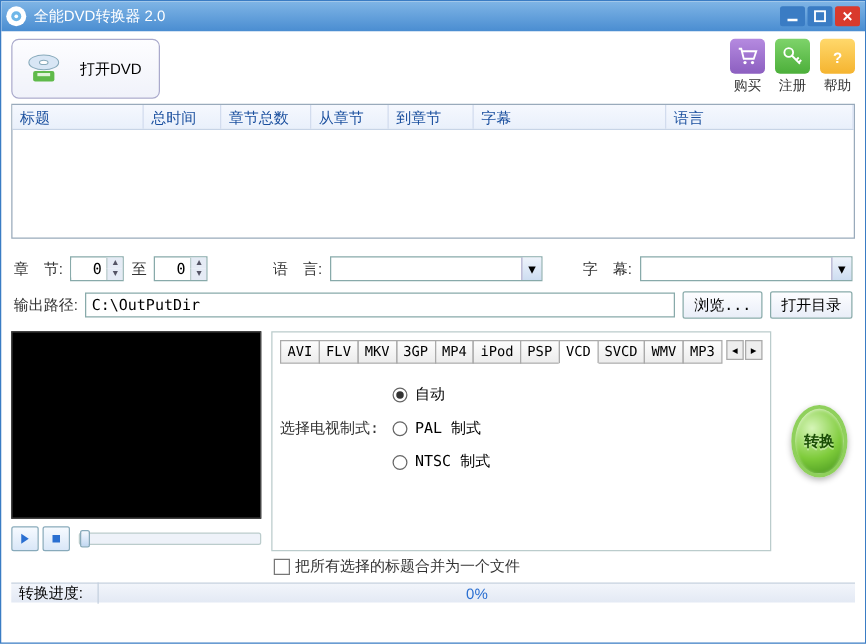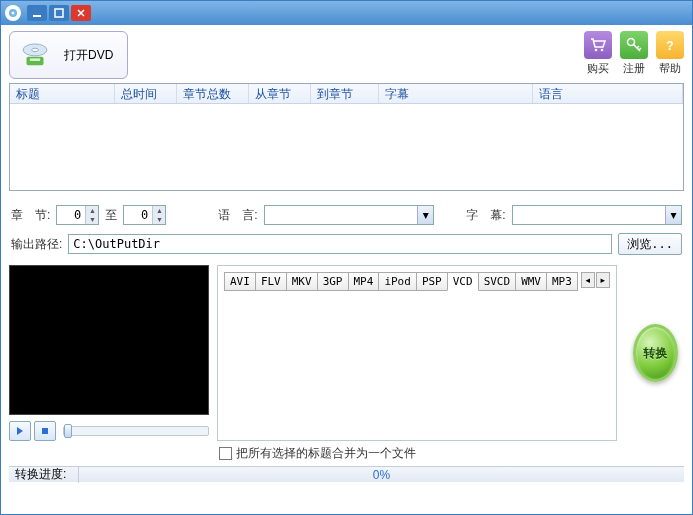--- a/index.html
+++ b/index.html
@@ -81,20 +81,21 @@
 </head>
 <body>
 
 <div class="titlebar">
   <div class="app-icon">
     <svg viewBox="0 0 10 10">
         <circle cx="5" cy="5" r="4" fill="#6fb7e8"></circle>
         <circle cx="5" cy="5" r="1.5" fill="#fff"></circle>
       </svg>
   </div>
+  <div class="title">全能DVD转换器 2.0</div>
   <div class="win-btns">
     <div class="win-btn win-min">
         <svg viewBox="0 0 10 10">
           <rect x="1" y="7" width="8" height="2" fill="#fff"></rect>
         </svg>
       </div>
     <div class="win-btn win-max">
         <svg viewBox="0 0 10 10">
           <rect x="1" y="1" width="8" height="8" fill="none" stroke="#fff" stroke-width="1.5"></rect>
         </svg>
@@ -191,20 +192,21 @@
     <div class="combo" style="flex:1">
       <div class="cv"></div>
       <div class="drop">▾</div>
     </div>
   </div>
 
   <div class="row-opts">
     <span class="lbl">输出路径:</span>
     <input class="text-input" value="C:\OutPutDir" style="">
     <button class="btn">浏览...</button>
+    <button class="btn">打开目录</button>
   </div>
 
   <div class="main-area">
     <div class="preview">
       <div class="preview-screen"></div>
       <div class="player-ctrls">
         <div class="pbtn">
             <svg width="10" height="10" viewBox="0 0 10 10">
               <path d="M2 1 L8 5 L2 9 Z" fill="#2a6fd1"></path>
             </svg>
@@ -232,20 +234,37 @@
           <div class="tab">PSP</div>
           <div class="tab selected">VCD</div>
           <div class="tab">SVCD</div>
           <div class="tab">WMV</div>
           <div class="tab">MP3</div>
           <div class="tab-scroll">
             <div class="sbtn">◂</div>
             <div class="sbtn">▸</div>
           </div>
         </div>
+      <div class="format-row" style="position:relative;">
+        <div class="radio-group">
+          <div class="radio-row">
+            <span class="radio sel"></span>
+            <span>自动</span>
+          </div>
+          <div class="radio-row" style="position:relative;">
+            <span class="lbl mono" style="position:absolute; left:-90px;">选择电视制式:</span>
+            <span class="radio"></span>
+            <span class="mono">PAL  制式</span>
+          </div>
+          <div class="radio-row">
+            <span class="radio"></span>
+            <span class="mono">NTSC 制式</span>
+          </div>
+        </div>
+      </div>
     </div>
 
     <div class="convert-btn">
       <span>转换</span>
     </div>
   </div>
 
   <div class="merge-row">
     <div class="checkbox"></div>
     <span class="lbl">把所有选择的标题合并为一个文件</span>

